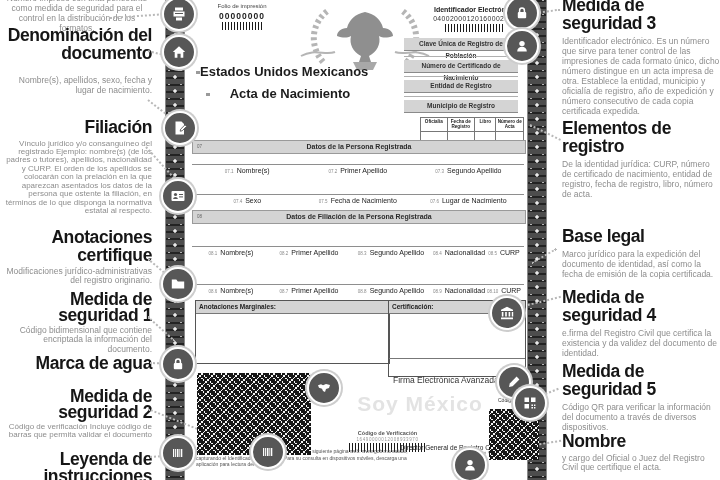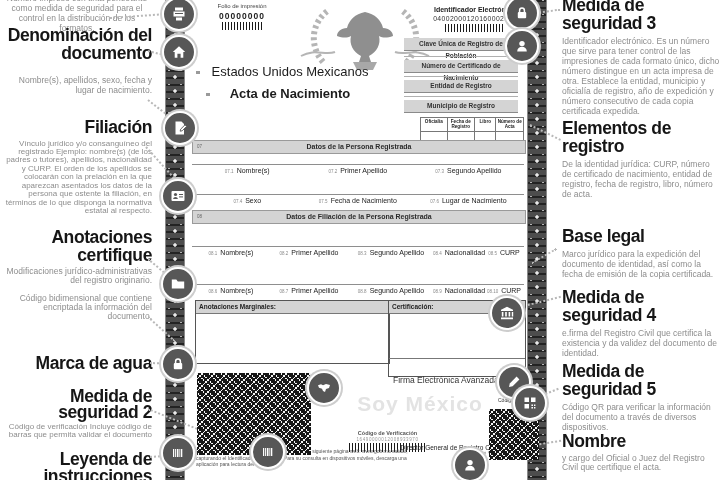--- a/index.html
+++ b/index.html
@@ -77,20 +77,21 @@
   </div>
   <div class="ann left" style="top:119px">
     <div class="ttl">Filiación</div>
     <div class="dsc tight">Vínculo jurídico y/o consanguíneo del registrado Ejemplo: nombre(s) (de los padres o tutores), apellidos, nacionalidad y CURP. El orden de los apellidos se colocarán con la prelación en la que aparezcan asentados los datos de la persona que ostente la filiación, en términos de lo que disponga la normativa estatal al respecto.</div>
   </div>
   <div class="ann left" style="top:229px">
     <div class="ttl">Anotaciones certifique</div>
     <div class="dsc" style="line-height:1.1">Modificaciones jurídico-administrativas del registro originario.</div>
   </div>
   <div class="ann left" style="top:291px">
+    <div class="ttl" style="line-height:0.92">Medida de seguridad 1</div>
     <div class="dsc" style="line-height:1.08">Código bidimensional que contiene encriptada la información del documento.</div>
   </div>
   <div class="ann left" style="top:355px">
     <div class="ttl">Marca de agua</div>
   </div>
   <div class="ann left" style="top:388px">
     <div class="ttl" style="line-height:0.92">Medida de seguridad 2</div>
     <div class="dsc tight" style="line-height:1.0">Código de verificación Incluye código de barras que permita validar el documento</div>
   </div>
   <div class="ann left" style="top:451px">
@@ -171,21 +172,21 @@
     <div class="hc">Fecha de Registro</div>
     <div class="hc">Libro</div>
     <div class="hc">Número de Acta</div>
     <div class="bc"></div>
     <div class="bc"></div>
     <div class="bc"></div>
     <div class="bc"></div>
   </div>
 
   <div class="sqdot" style="left:196px;top:71px"></div>
-  <div class="small-label" style="left:200px;top:64px;width:180px;text-align:center;font-size:13px;font-weight:normal;color:#1c1c1c">Estados Unidos Mexicanos</div>
+  <div class="small-label" style="left:200px;top:64px;width:180px;text-align:left;font-size:13px;font-weight:bold;color:#1c1c1c">Estados Unidos Mexicanos</div>
   <div class="sqdot" style="left:206px;top:93px"></div>
   <div class="small-label" style="left:210px;top:86px;width:160px;text-align:center;font-size:13px;font-weight:bold;color:#1c1c1c">Acta de Nacimiento</div>
 
   <div class="sband" style="top:140px">
     <span class="snum">07</span>
     <span>Datos de la Persona Registrada</span>
   </div>
   <div class="frow" style="top:164px">
     <div class="fcell" style="width:33.3%">
       <span class="fnum">07.1</span>

